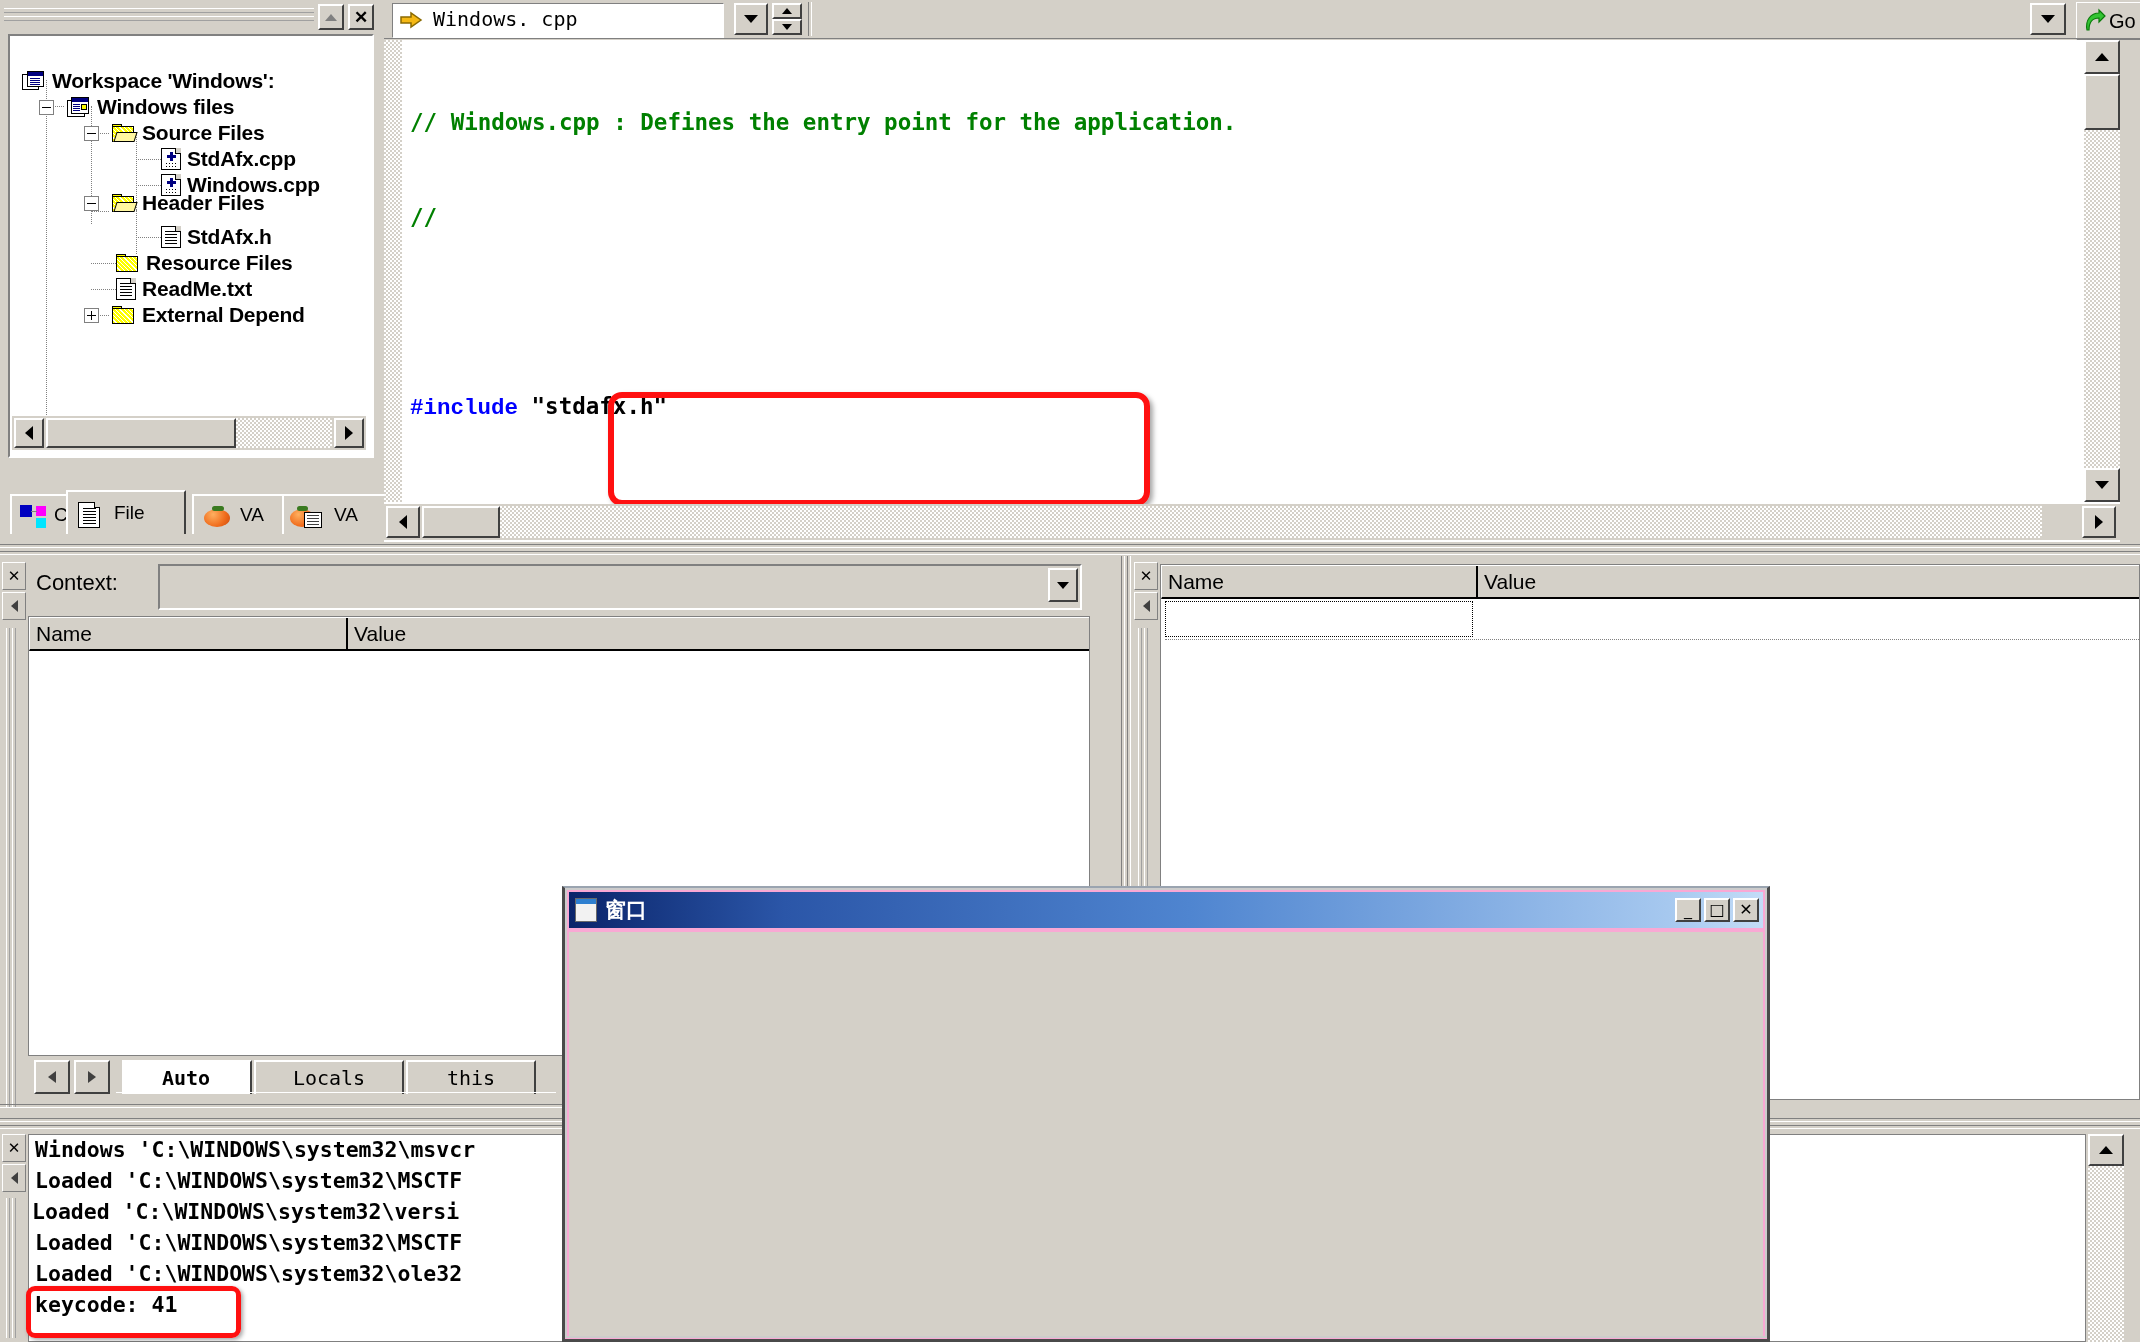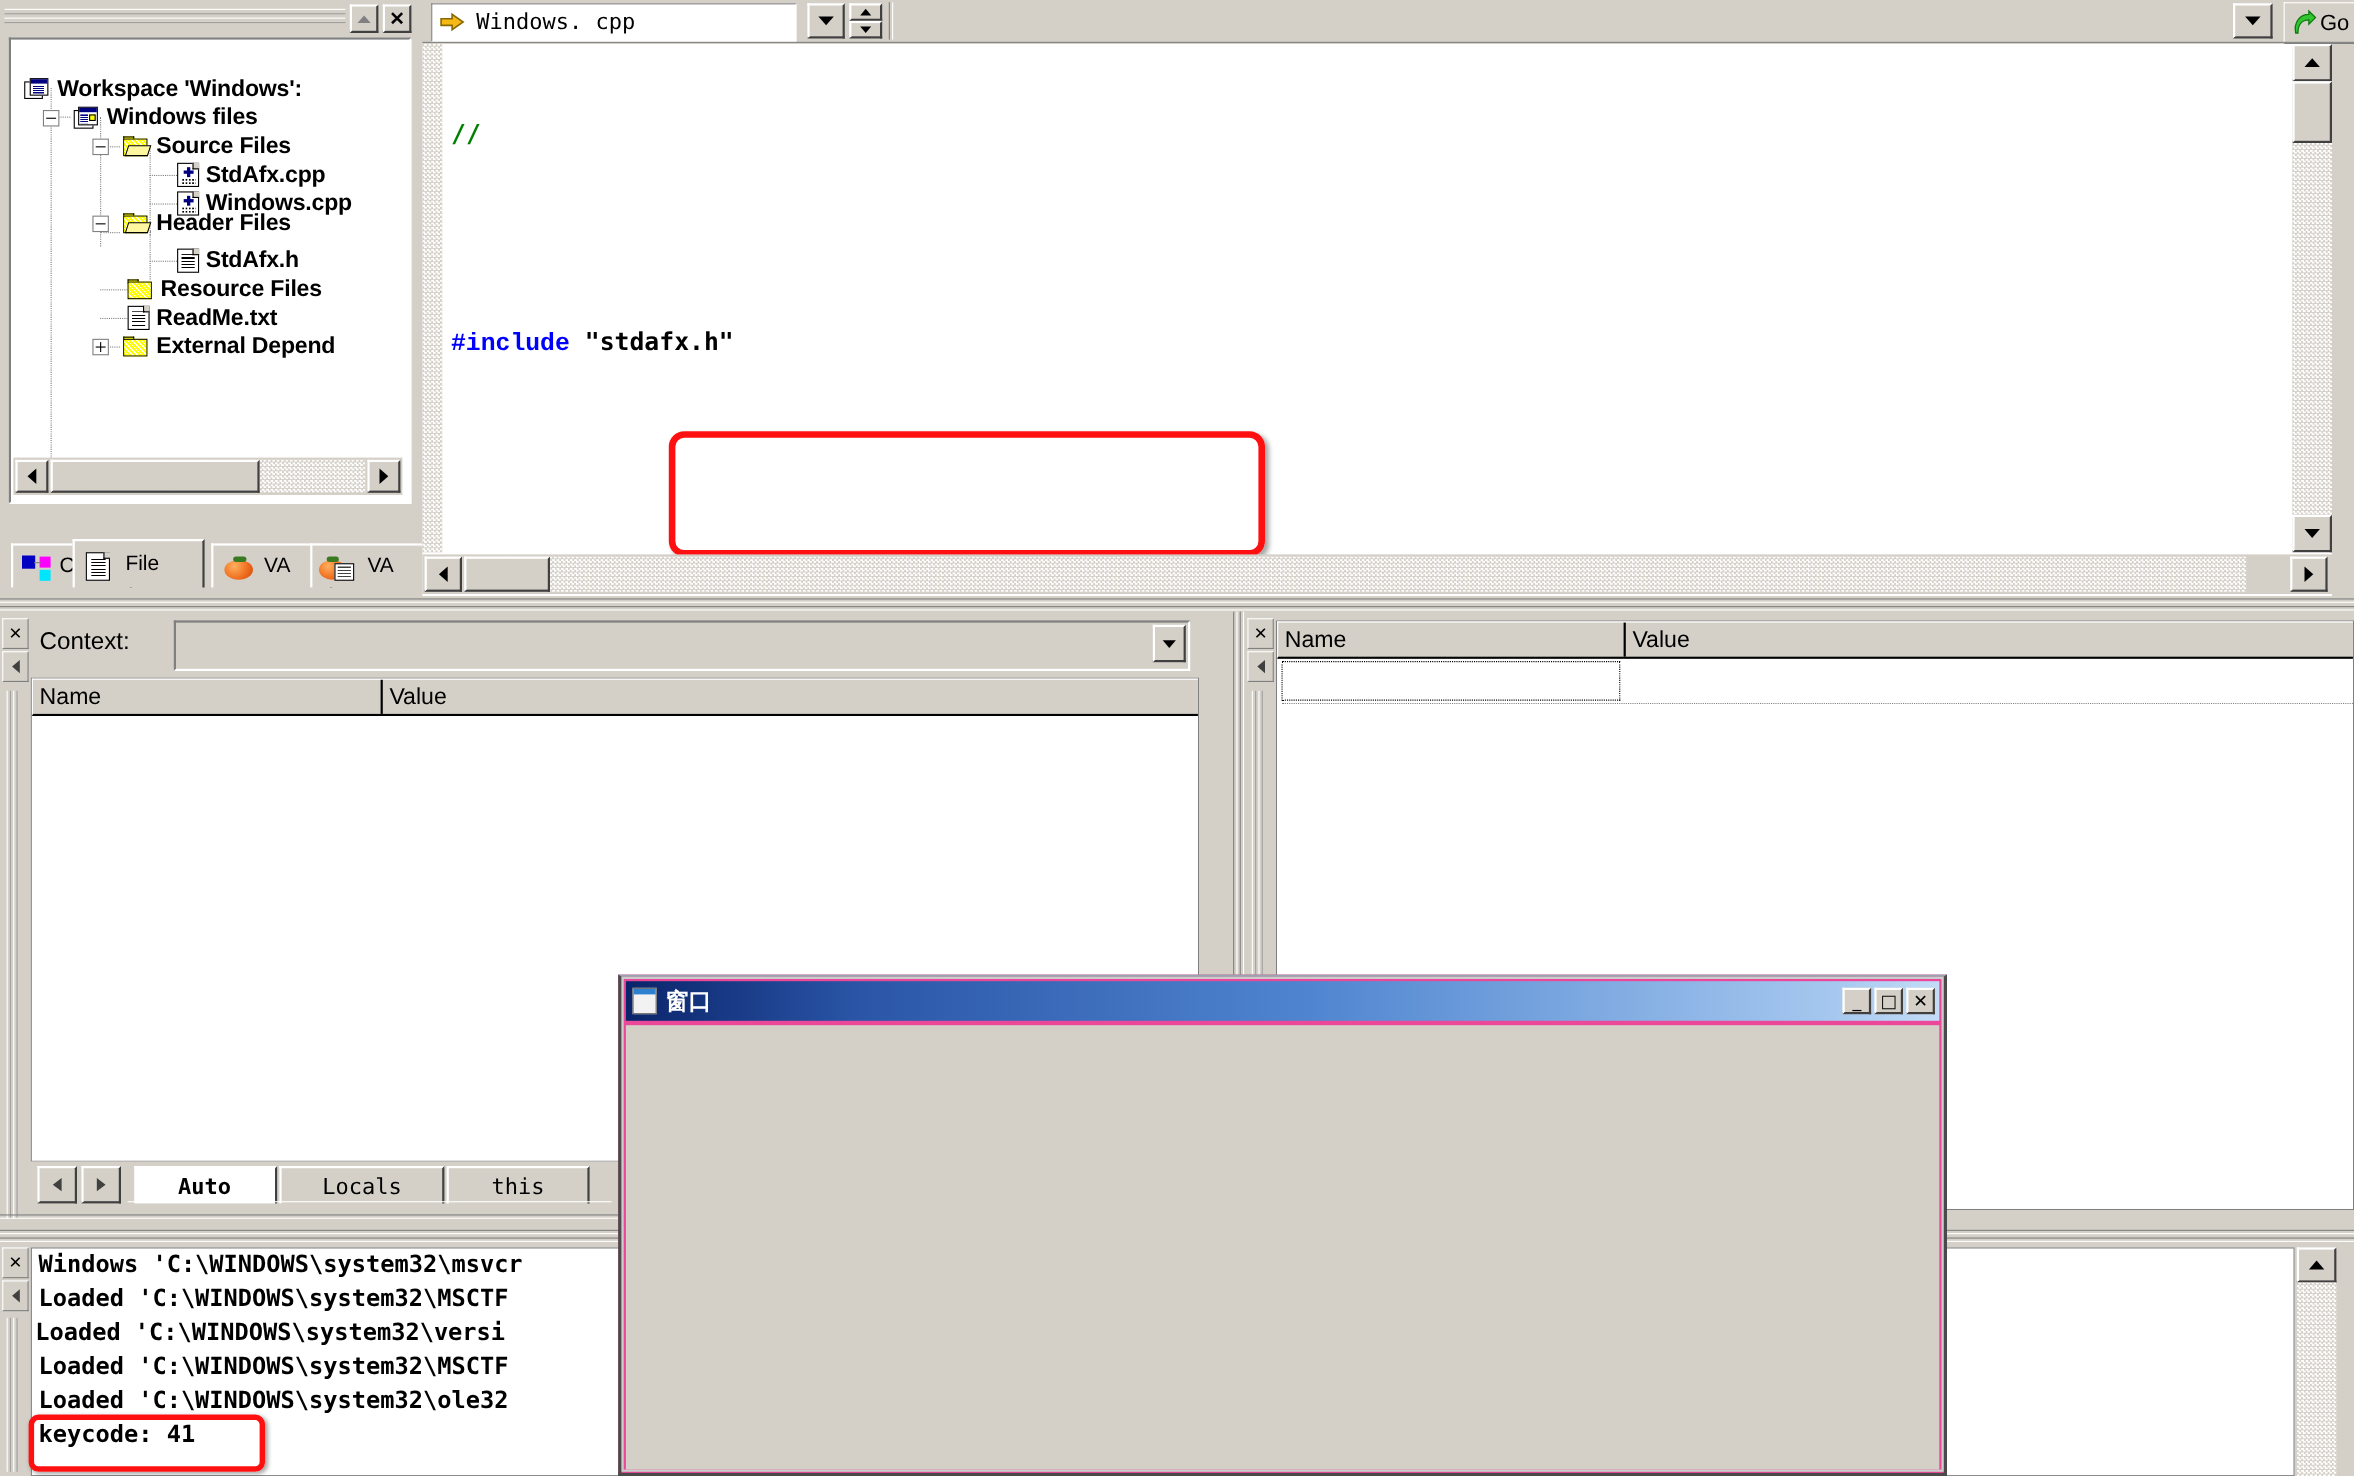--- a/index.html
+++ b/index.html
@@ -382,20 +382,21 @@
     <span class="abs" style="left:32px;top:7px;font-size:20px;color:#000;">Go</span>
   </div>
   <div class="abs" style="left:0;top:38px;width:1756px;height:2px;border-top:1px solid #808080;"></div>
 </div>
 
 <div class="abs" style="left:384px;top:40px;width:1756px;height:502px;background:#fff;">
 
   <div class="abs sb-track" style="left:0;top:0;width:18px;height:462px;"></div>
 
   <div class="abs code" style="left:26px;top:4px;width:1660px;height:460px;overflow:hidden;">
+    <div><span class="c-com">// Windows.cpp : Defines the entry point for the application.</span></div>
     <div><span class="c-com">//</span></div>
     <div>&nbsp;</div>
     <div><span class="c-pp">#include</span><span class="c-plain"> </span><span class="c-plain">"stdafx.h"</span></div>
     <div>&nbsp;</div>
     
     
     
     
     
     
@@ -545,21 +546,21 @@
   <div class="abs" style="left:2088px;top:4px;width:36px;height:208px;background:#d4d0c8;">
     <div class="abs sb-btn" style="left:0;top:0;width:36px;height:32px;">
         <div class="arr arr-u"></div>
       </div>
     <div class="abs sb-track" style="left:0;top:32px;width:36px;height:176px;"></div>
   </div>
 
 </div>
 <div class="redbox2" style="left:26px;top:1286px;width:205px;height:42px;"></div>
 
-<div class="xpwin" style="left:562px;top:886px;width:1208px;height:456px;background:#ec4899;border:3px solid #4a4a4a;border-top:2px solid #9aa4b0;">
+<div class="xpwin" style="left:562px;top:886px;width:1208px;height:456px;background:#f9a8d4;border:3px solid #4a4a4a;border-top:2px solid #9aa4b0;">
   <div class="abs" style="left:0;top:0;width:1202px;height:450px;border:2px solid #ccc;box-sizing:border-box;">
     <div class="xptitle" style="margin:2px;">
       <span style="position:relative;width:22px;height:24px;display:inline-block;">
         <span style="position:absolute;left:0;top:0;width:22px;height:24px;background:#f2f2f2;border:1px solid #6a6a6a;box-sizing:border-box;"></span>
         <span style="position:absolute;left:1px;top:1px;width:20px;height:5px;background:#2d7fd0;"></span>
       </span>
       <span class="t">窗口</span>
       <span style="flex:1;"></span>
       <span class="xpbtn">_</span>
       <span class="xpbtn">□</span>

